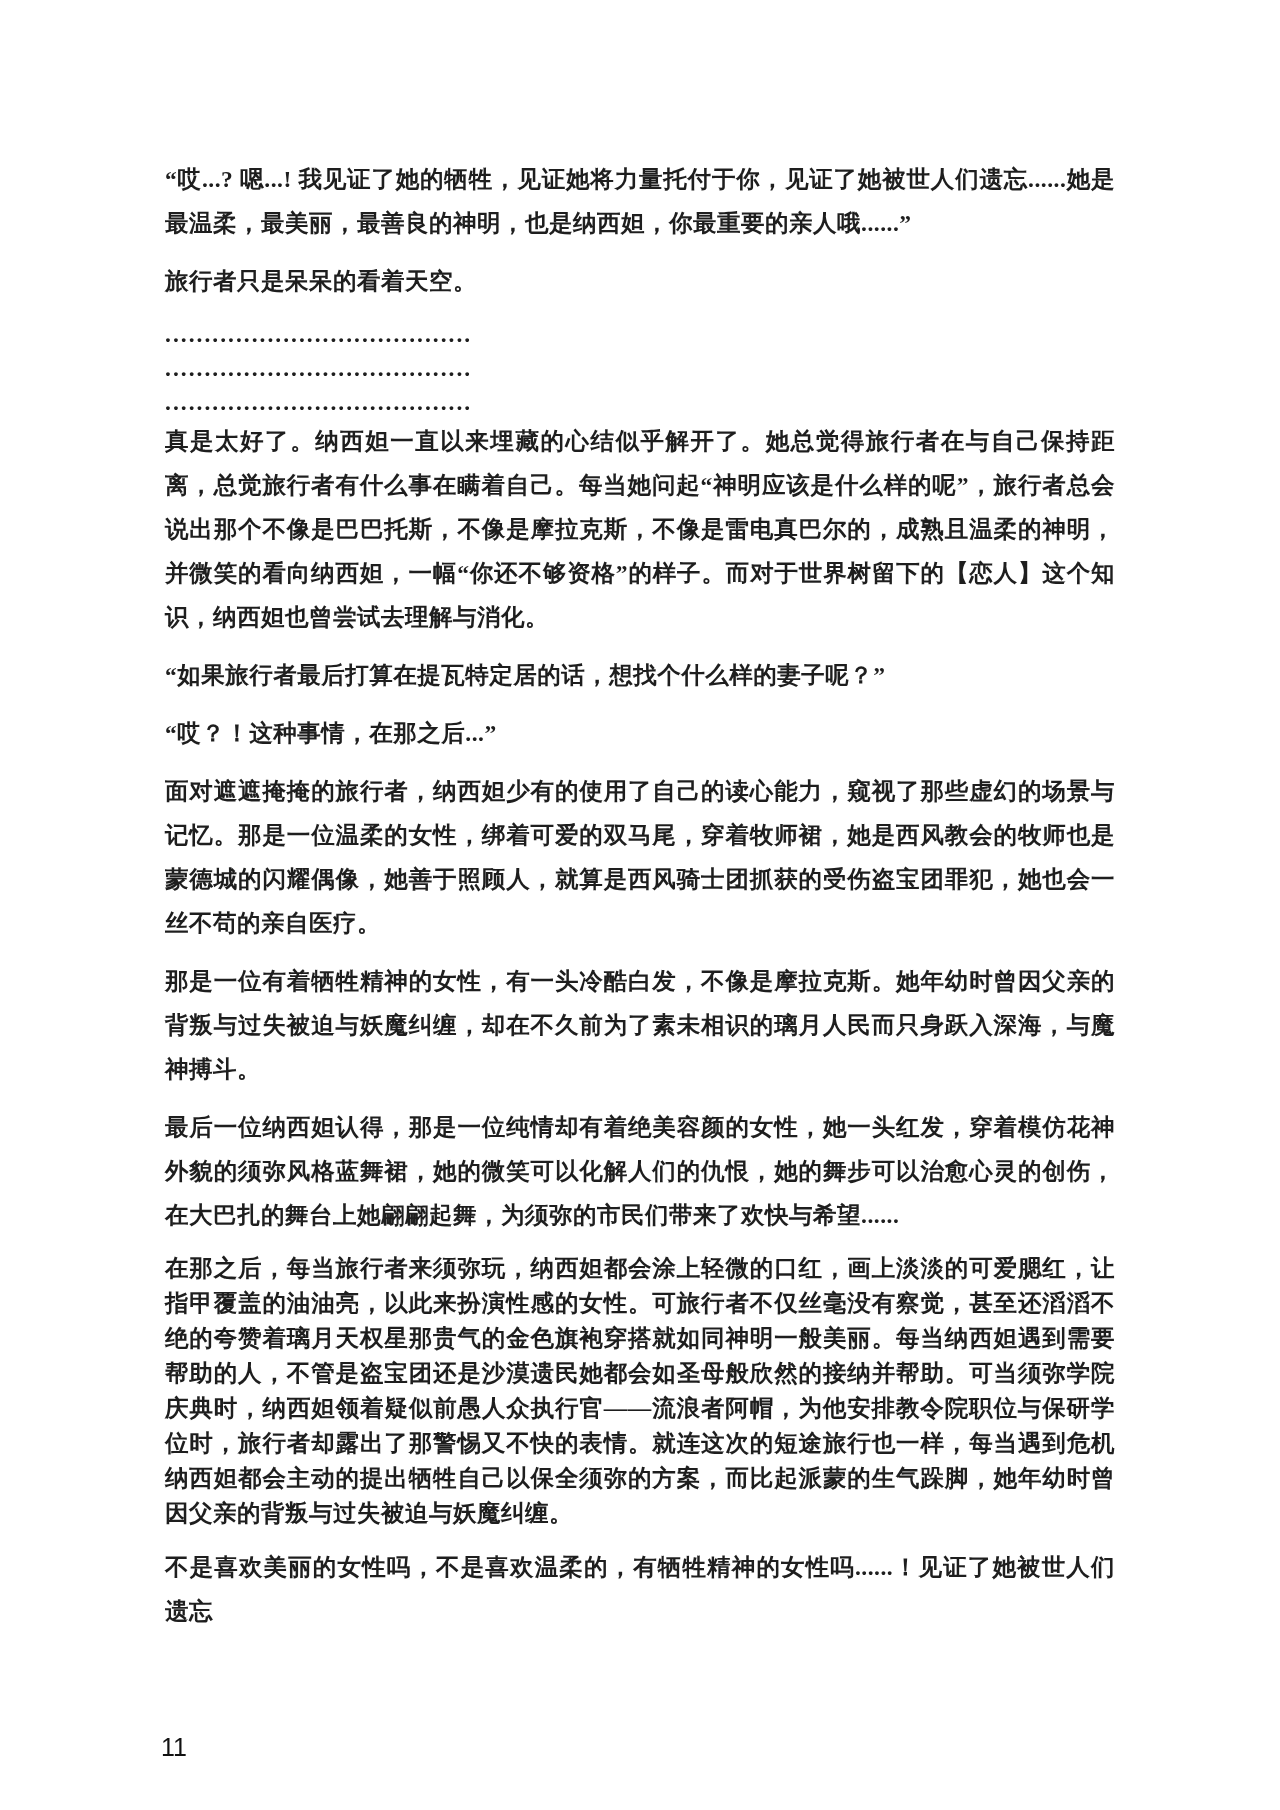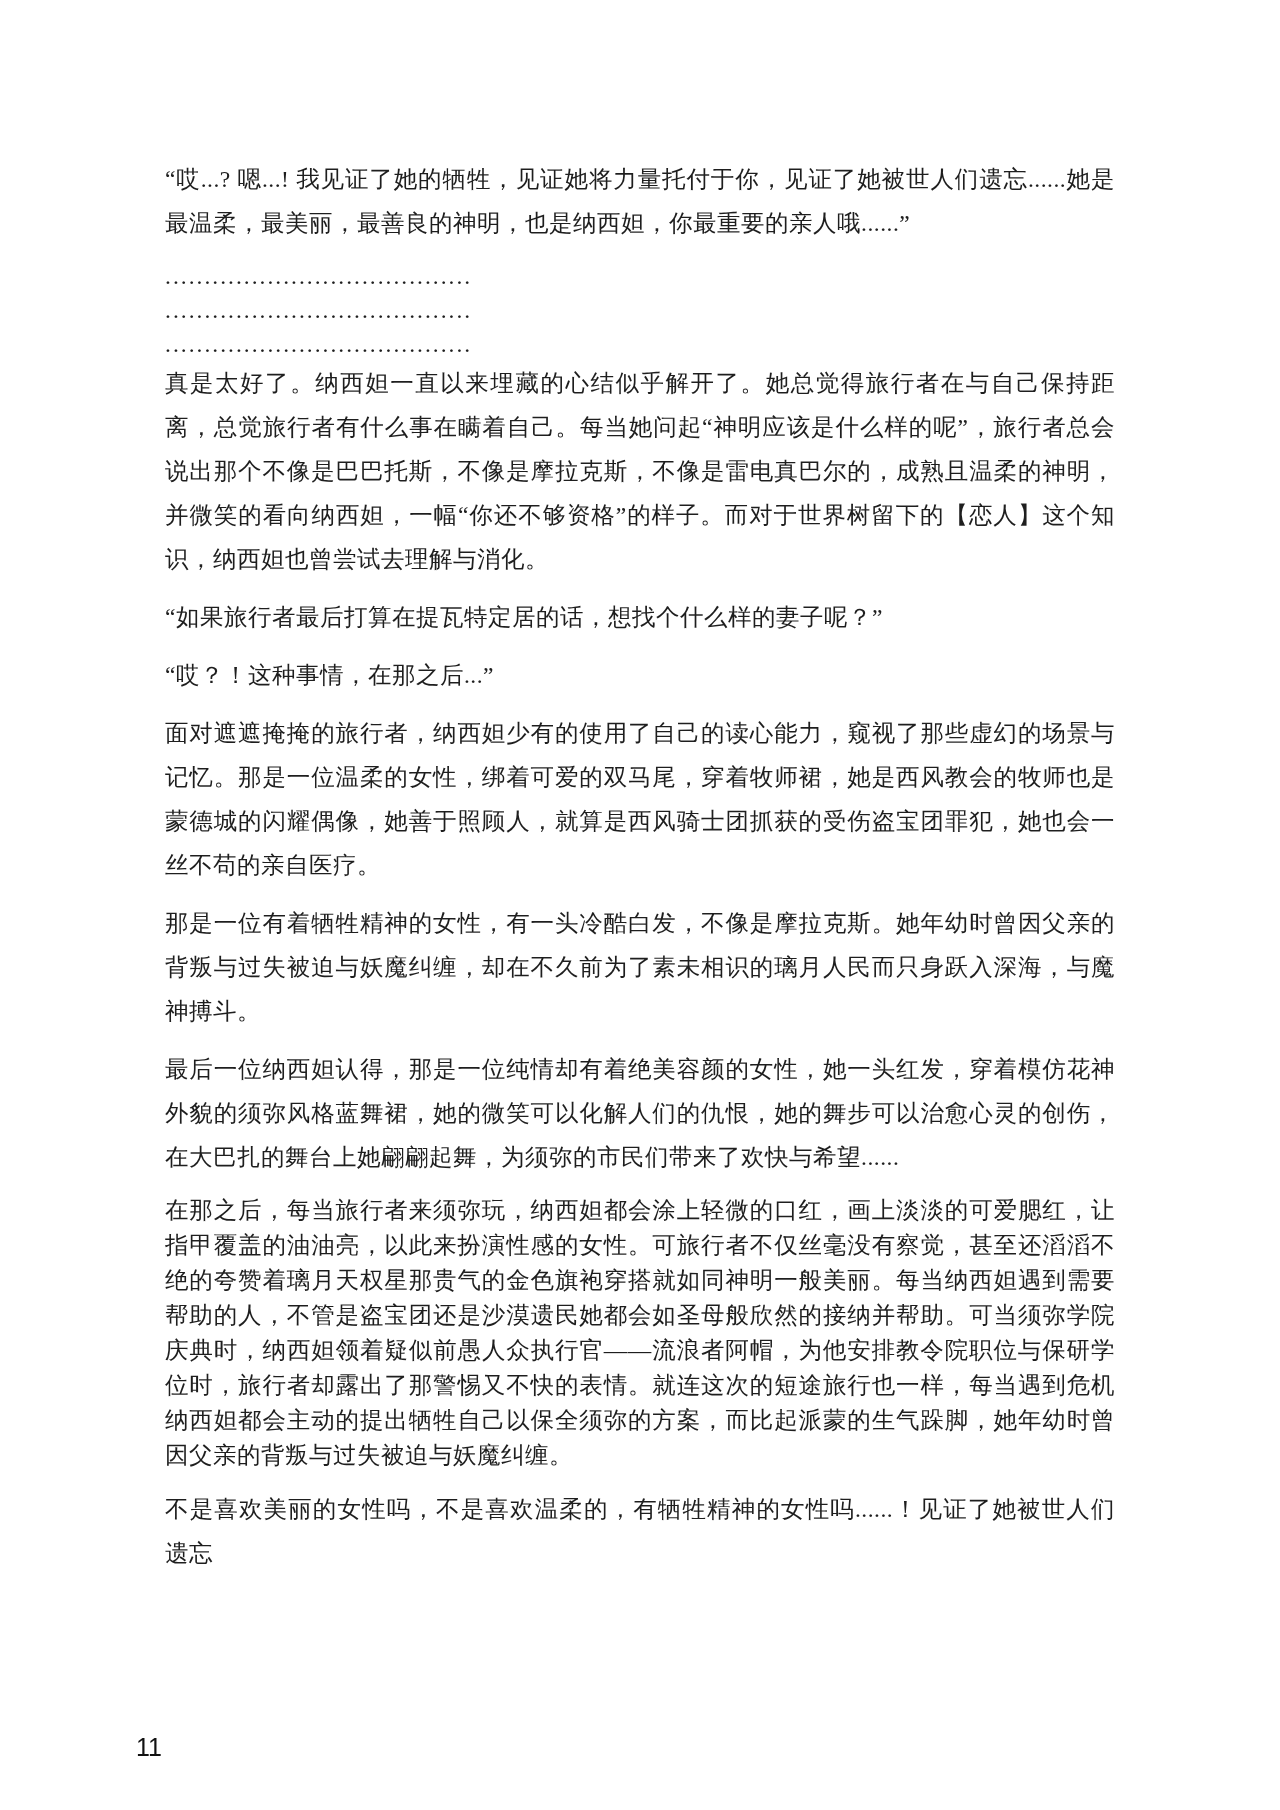--- a/index.html
+++ b/index.html
@@ -21,20 +21,21 @@
     left: 165px;
     top: 157px;
     width: 950px;
     font-size: 23.5px;
     line-height: 44px;
     text-align: justify;
     letter-spacing: 0.5px;
   }
   .content p {
     margin: 0 0 14px 0;
+    font-weight: bold;
   }
   p.dialogue, p.narration {
     text-justify: inter-ideograph;
   }
   p.dots {
     line-height: 34px;
     margin: 0;
     letter-spacing: 2px;
     text-align: left;
   }
@@ -46,33 +47,34 @@
   }
   p.heading {
     margin: 16px 0 40px 0;
     text-align: left;
   }
   p.tight {
     line-height: 35px;
   }
   .page-number {
     position: absolute;
-    left: 136px;
+    left: 161px;
     top: 1733px;
     font-family: "Liberation Sans", "DejaVu Sans", sans-serif;
     font-size: 25px;
     color: #111111;
   }
 </style>
 </head>
 <body>
 
 <div class="page">
   <div class="content">
     <p class="dialogue">“哎...? 嗯...! 我见证了她的牺牲，见证她将力量托付于你，见证了她被世人们遗忘......她是最温柔，最美丽，最善良的神明，也是纳西妲，你最重要的亲人哦......”</p>
+    <p class="narration">旅行者只是呆呆的看着天空。</p>
     <p class="dots first">.......................................</p>
     <p class="dots">.......................................</p>
     <p class="dots last">.......................................</p>
     <p class="narration">真是太好了。纳西妲一直以来埋藏的心结似乎解开了。她总觉得旅行者在与自己保持距离，总觉旅行者有什么事在瞒着自己。每当她问起“神明应该是什么样的呢”，旅行者总会说出那个不像是巴巴托斯，不像是摩拉克斯，不像是雷电真巴尔的，成熟且温柔的神明，并微笑的看向纳西妲，一幅“你还不够资格”的样子。而对于世界树留下的【恋人】这个知识，纳西妲也曾尝试去理解与消化。</p>
     <p class="dialogue">“如果旅行者最后打算在提瓦特定居的话，想找个什么样的妻子呢？”</p>
     <p class="dialogue">“哎？！这种事情，在那之后...”</p>
     <p class="narration">面对遮遮掩掩的旅行者，纳西妲少有的使用了自己的读心能力，窥视了那些虚幻的场景与记忆。那是一位温柔的女性，绑着可爱的双马尾，穿着牧师裙，她是西风教会的牧师也是蒙德城的闪耀偶像，她善于照顾人，就算是西风骑士团抓获的受伤盗宝团罪犯，她也会一丝不苟的亲自医疗。</p>
     <p class="narration">那是一位有着牺牲精神的女性，有一头冷酷白发，不像是摩拉克斯。她年幼时曾因父亲的背叛与过失被迫与妖魔纠缠，却在不久前为了素未相识的璃月人民而只身跃入深海，与魔神搏斗。</p>
     <p class="narration">最后一位纳西妲认得，那是一位纯情却有着绝美容颜的女性，她一头红发，穿着模仿花神外貌的须弥风格蓝舞裙，她的微笑可以化解人们的仇恨，她的舞步可以治愈心灵的创伤，在大巴扎的舞台上她翩翩起舞，为须弥的市民们带来了欢快与希望......</p>
     <p class="narration tight">在那之后，每当旅行者来须弥玩，纳西妲都会涂上轻微的口红，画上淡淡的可爱腮红，让指甲覆盖的油油亮，以此来扮演性感的女性。可旅行者不仅丝毫没有察觉，甚至还滔滔不绝的夸赞着璃月天权星那贵气的金色旗袍穿搭就如同神明一般美丽。每当纳西妲遇到需要帮助的人，不管是盗宝团还是沙漠遗民她都会如圣母般欣然的接纳并帮助。可当须弥学院庆典时，纳西妲领着疑似前愚人众执行官——流浪者阿帽，为他安排教令院职位与保研学位时，旅行者却露出了那警惕又不快的表情。就连这次的短途旅行也一样，每当遇到危机纳西妲都会主动的提出牺牲自己以保全须弥的方案，而比起派蒙的生气跺脚，她年幼时曾因父亲的背叛与过失被迫与妖魔纠缠。</p>

